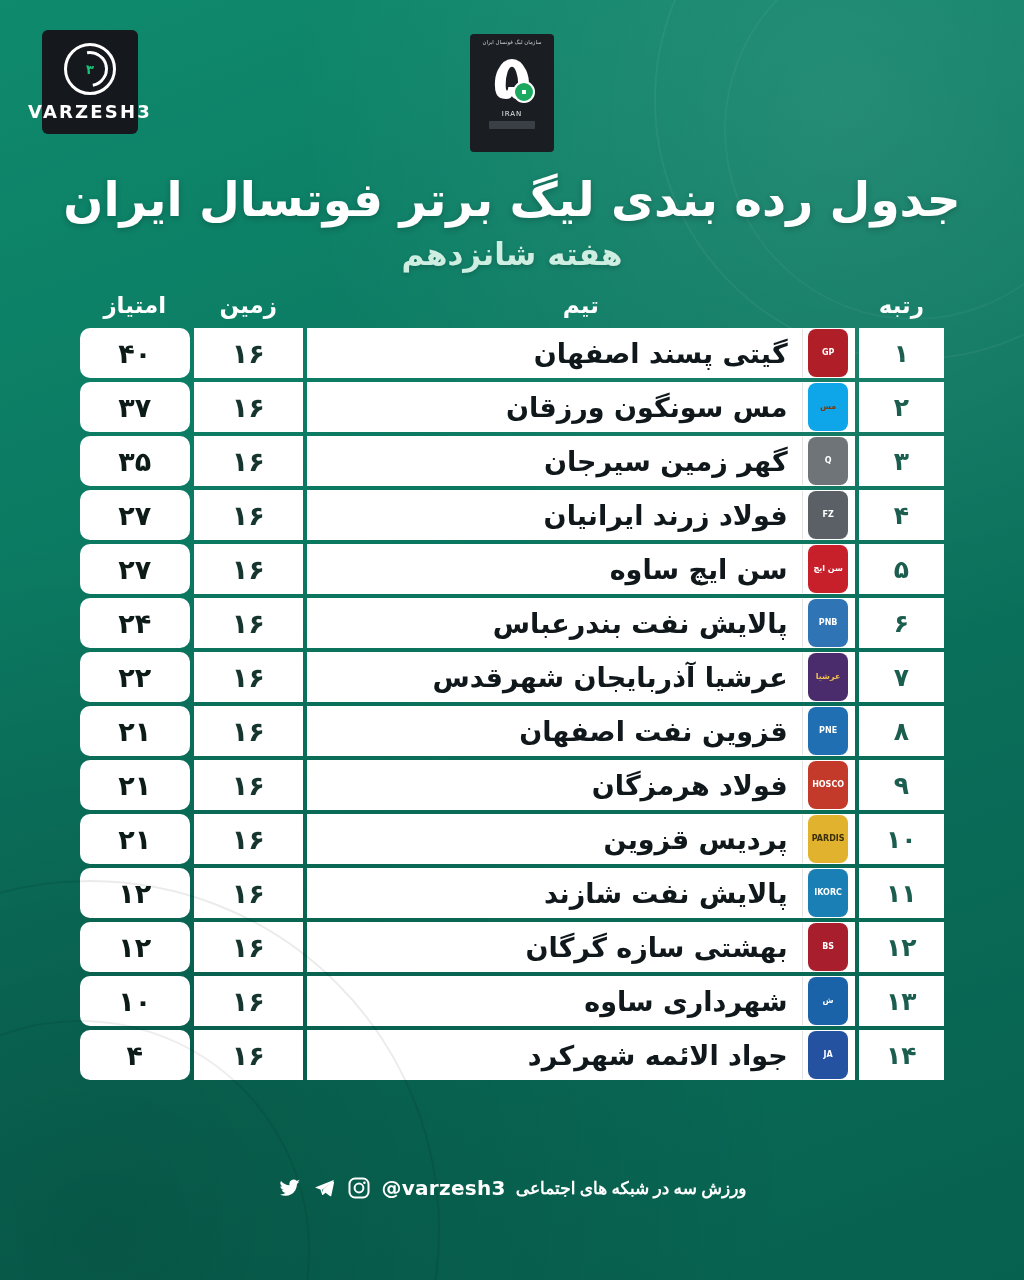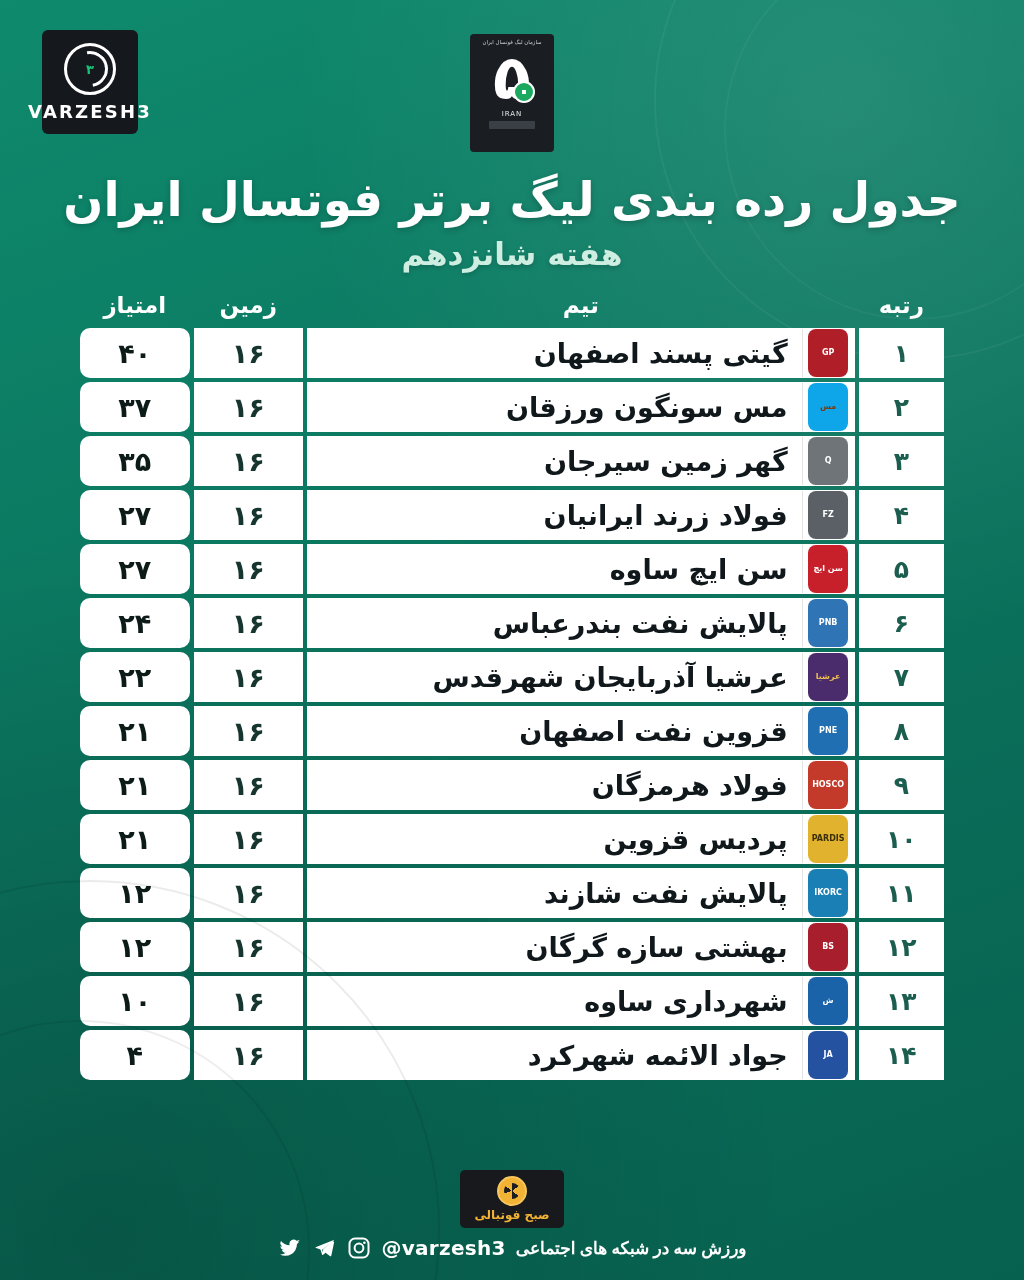--- a/index.html
+++ b/index.html
@@ -470,24 +470,20 @@
             </div>
           </td>
           <td class="played">۱۶</td>
           <td class="points">۴</td>
         </tr>
       </tbody>
   </table>
 </div>
 
 <footer class="bottom">
-  <div class="footer-logo">
-    <div class="fl-ball"></div>
-    <div class="fl-text">صبح فوتبالی</div>
-  </div>
   <div class="footer-row">
     <span class="footer-text">ورزش سه در شبکه های اجتماعی</span>
     <span class="handle">@varzesh3</span>
     <span class="soc">
       <span>
         <svg width="26" height="22" viewBox="0 0 24 24" aria-hidden="true">
           <path fill="#ffffff" d="M23 4.9c-.9.4-1.8.7-2.8.8 1-.6 1.8-1.6 2.1-2.7-1 .6-2 1-3.2 1.2A4.5 4.5 0 0 0 11.4 8c0 .4 0 .7.1 1A12.8 12.8 0 0 1 2.2 4.3a4.5 4.5 0 0 0 1.4 6 4.4 4.4 0 0 1-2-.6c0 2.2 1.5 4 3.6 4.4a4.5 4.5 0 0 1-2 .1 4.5 4.5 0 0 0 4.2 3.1A9 9 0 0 1 1 19.1 12.7 12.7 0 0 0 19.6 8.3v-.6c.9-.6 1.7-1.5 2.4-2.4z"></path>
         </svg>
       </span>
       <span>

